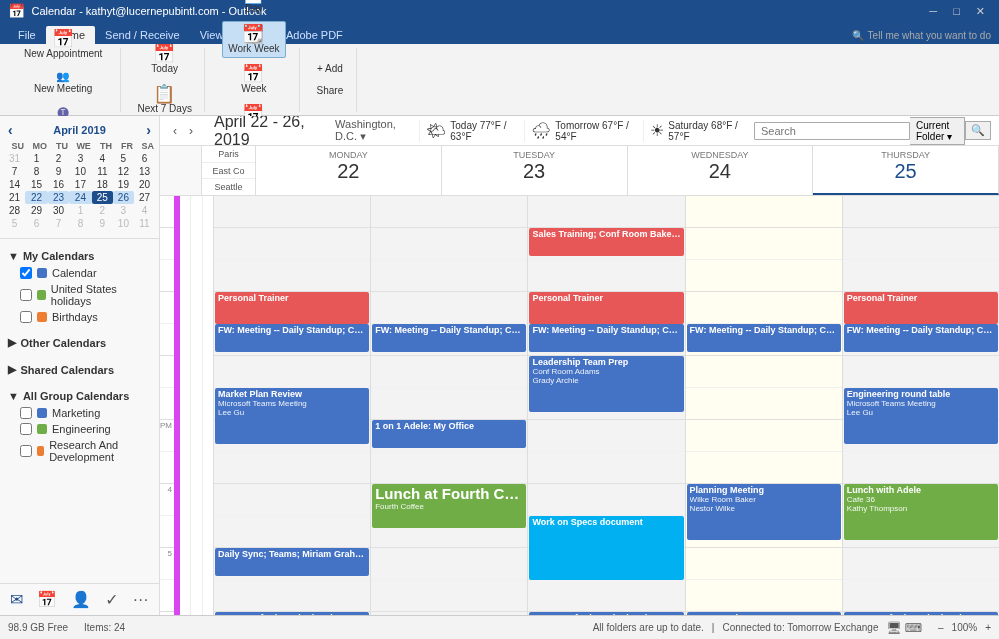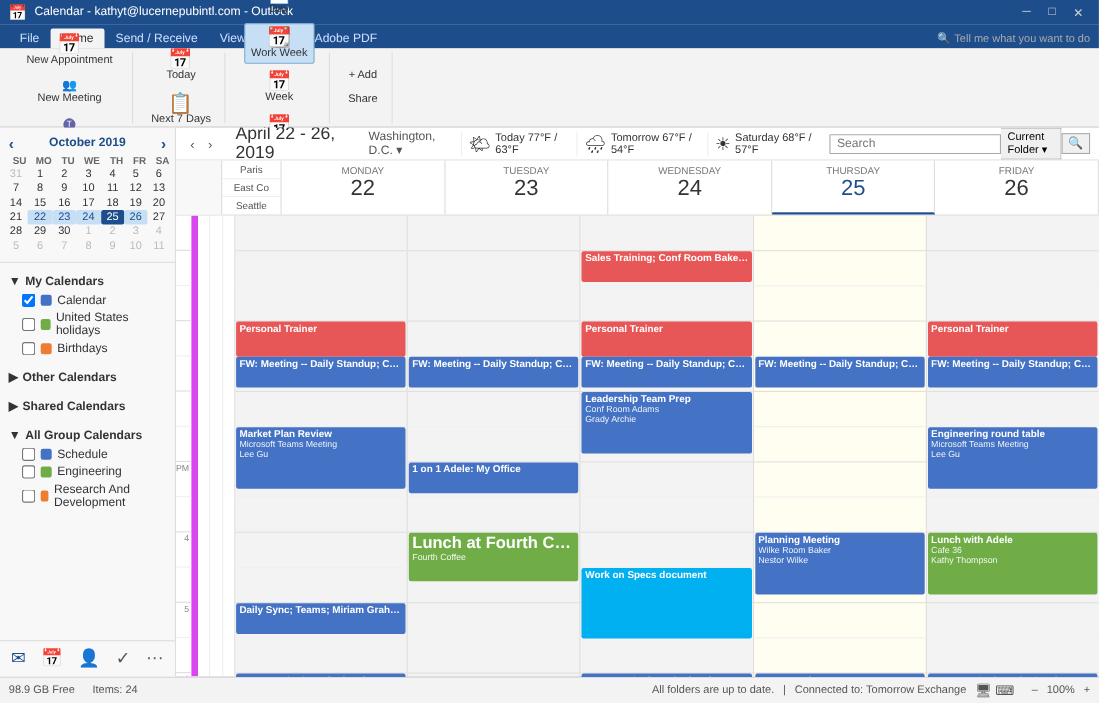--- a/index.html
+++ b/index.html
@@ -151,21 +151,21 @@
   </div>
 </div>
 
 <div class="main">
 
   <div class="sidebar">
 
     <div class="mini-cal">
       <div class="mini-cal-header">
         <span class="mini-cal-nav">‹</span>
-        <span>October 2019</span>
+        <span>April 2019</span>
         <span class="mini-cal-nav">›</span>
       </div>
       <table>
         <thead>
           <tr id="mini-cal-head">
               <th>SU</th>
               <th>MO</th>
               <th>TU</th>
               <th>WE</th>
               <th>TH</th>
@@ -274,21 +274,21 @@
 
     <div class="sidebar-section">
       <div class="sidebar-section-header">
         <span>▼</span>
         <span>All Group Calendars</span>
       </div>
       <div id="group-calendars-list">
           <div class="sidebar-item">
             <input type="checkbox" class="sidebar-checkbox" style="">
     <span style="width:10px;height:10px;border-radius:2px;background:#4472c4;display:inline-block;"></span>
-    <span>Schedule</span>
+    <span>Marketing</span>
           </div>
           <div class="sidebar-item">
             <input type="checkbox" class="sidebar-checkbox" style="">
     <span style="width:10px;height:10px;border-radius:2px;background:#70ad47;display:inline-block;"></span>
     <span>Engineering</span>
           </div>
           <div class="sidebar-item">
             <input type="checkbox" class="sidebar-checkbox" style="">
     <span style="width:10px;height:10px;border-radius:2px;background:#ed7d31;display:inline-block;"></span>
     <span>Research And Development</span>
@@ -352,24 +352,20 @@
             <div style="font-size:9px;text-transform:uppercase;color:#777;">TUESDAY</div>
     <div style="font-size:20px;font-weight:300;color:#333;">23</div>
           </div>
           <div style="flex: 1 1 0%; text-align: center; padding: 4px 2px; border-right: 1px solid rgb(221, 221, 221);">
             <div style="font-size:9px;text-transform:uppercase;color:#777;">WEDNESDAY</div>
     <div style="font-size:20px;font-weight:300;color:#333;">24</div>
           </div>
           <div style="flex: 1 1 0%; text-align: center; padding: 4px 2px; border-right: 1px solid rgb(221, 221, 221); border-bottom: 2px solid rgb(30, 77, 140);">
             <div style="font-size:9px;text-transform:uppercase;color:#777;">THURSDAY</div>
     <div style="font-size:20px;font-weight:300;color:#1e4d8c;font-weight:400;">25</div>
-          </div>
-          <div style="flex: 1 1 0%; text-align: center; padding: 4px 2px; border-right: 1px solid rgb(221, 221, 221);">
-            <div style="font-size:9px;text-transform:uppercase;color:#777;">FRIDAY</div>
-    <div style="font-size:20px;font-weight:300;color:#333;">26</div>
           </div>
         </div>
     </div>
 
     <div style="display:flex;flex:1;overflow:hidden;">
 
       <div style="width:20px;min-width:20px;border-right:6px solid #d946ef;background:white;overflow:hidden;" id="left-time-col">
           <div style="height: 32px; border-bottom: 1px solid rgb(221, 221, 221); display: flex; align-items: flex-start; justify-content: flex-end; padding-right: 2px; padding-top: 1px; font-size: 8px; color: rgb(136, 136, 136);"></div>
           <div style="height: 32px; border-bottom: 1px solid rgb(240, 240, 240); display: flex; align-items: flex-start; justify-content: flex-end; padding-right: 2px; padding-top: 1px; font-size: 8px; color: rgb(136, 136, 136);"></div>
           <div style="height: 32px; border-bottom: 1px solid rgb(221, 221, 221); display: flex; align-items: flex-start; justify-content: flex-end; padding-right: 2px; padding-top: 1px; font-size: 8px; color: rgb(136, 136, 136);"></div>

